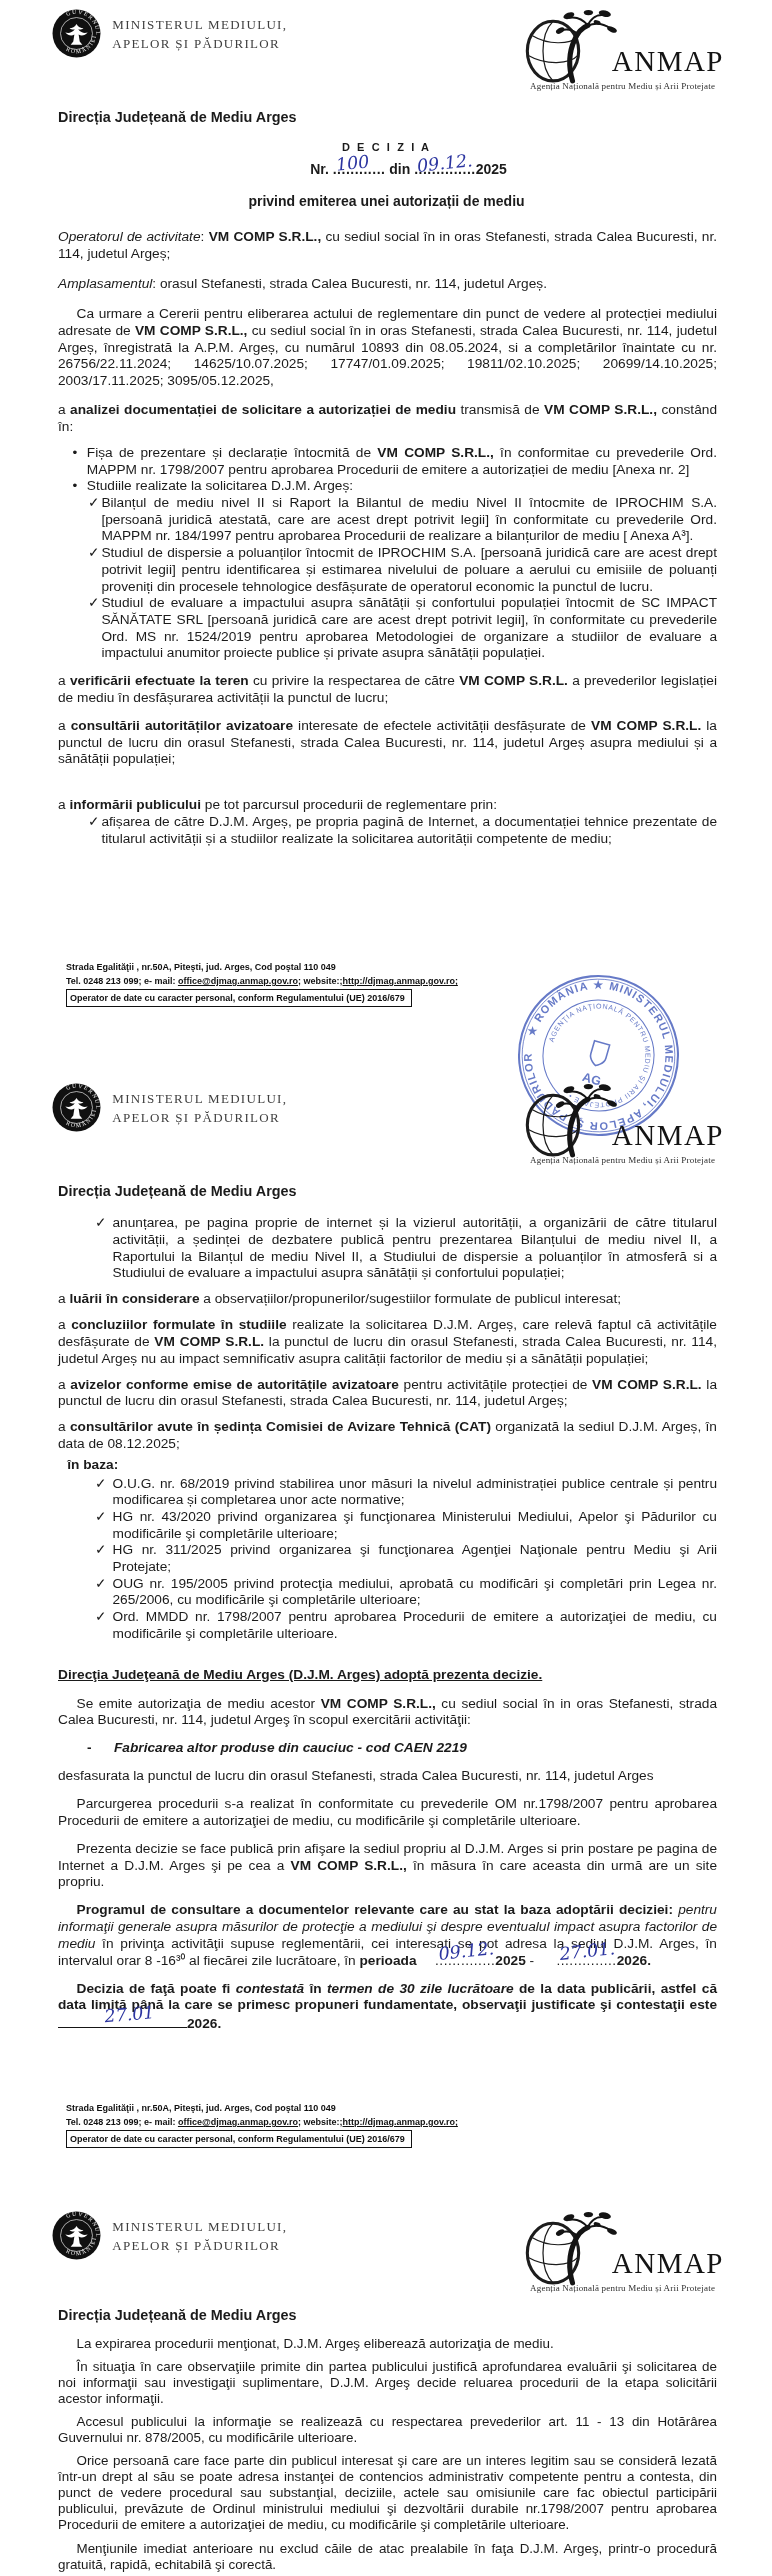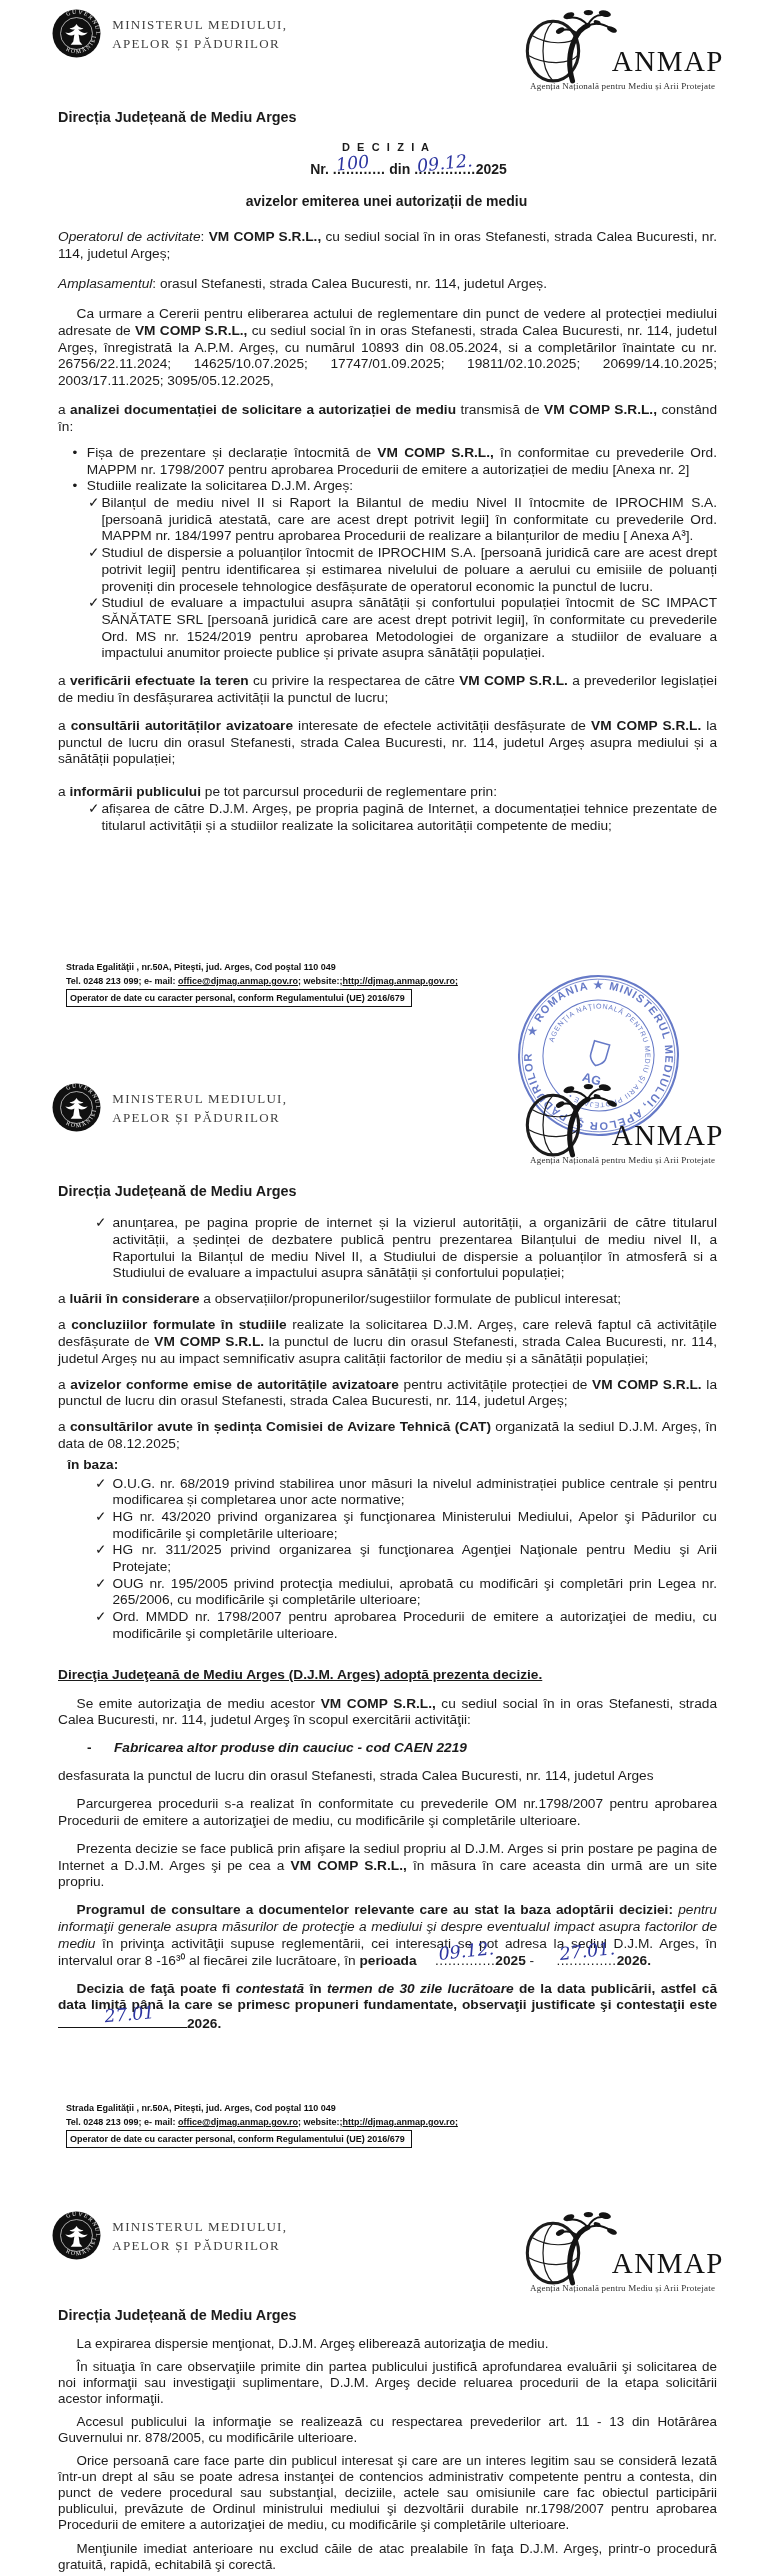--- a/index.html
+++ b/index.html
@@ -124,21 +124,21 @@
     <div class="dept">Direcția Județeană de Mediu Arges</div>
 
     <div class="title-block">
       <div class="t-dec">D E C I Z I A</div>
       <div class="t-nr">
         <span>Nr.</span>
         <span class="fill"><span class="dots">............</span><span class="hand">100</span></span>
         <span>din</span>
         <span class="fill"><span class="dots">..............</span><span class="hand">09.12.</span></span><span>2025</span>
       </div>
-      <div class="t-sub">avizelor emiterea unei autorizații de mediu</div>
+      <div class="t-sub">privind emiterea unei autorizații de mediu</div>
     </div>
 
     <div class="body">
       <p class="par" style="margin-top:20.6px"><span class="i">Operatorul de activitate</span><span>: </span><span class="b">VM COMP S.R.L.,</span><span> cu sediul social în in oras Stefanesti, strada Calea Bucuresti, nr. 114, judetul Argeș;</span></p>
       <p class="par" style="margin-top:13.4px"><span class="i">Amplasamentul</span><span>: </span><span>orasul Stefanesti, strada Calea Bucuresti, nr. 114, judetul Argeș.</span></p>
       <p class="par ind" style="margin-top:13.4px"><span>Ca urmare a Cererii pentru eliberarea actului de reglementare din punct de vedere al protecției mediului adresate de </span><span class="b">VM COMP S.R.L.,</span><span> cu sediul social în in oras Stefanesti, strada Calea Bucuresti, nr. 114, judetul Argeș, înregistrată la A.P.M. Argeș, cu numărul 10893 din 08.05.2024, si a completărilor înaintate cu nr. 26756/22.11.2024; 14625/10.07.2025; 17747/01.09.2025; 19811/02.10.2025; 20699/14.10.2025; 2003/17.11.2025; 3095/05.12.2025,</span></p>
       <p class="par" style="margin-top:12.4px"><span>a </span><span class="b">analizei  documentației de solicitare a autorizației de mediu</span><span> transmisă de </span><span class="b">VM COMP S.R.L.,</span><span> constând în:</span></p>
 
       <div class="li" style="margin-top:9.3px">
         <span class="mk">•</span>
@@ -156,21 +156,21 @@
         <span class="mk">✓</span>
         <span class="txt">Studiul de dispersie a poluanților întocmit de IPROCHIM S.A. [persoană juridică care are acest drept potrivit legii]  pentru identificarea și estimarea nivelului de poluare a aerului cu emisiile de poluanți proveniți din procesele tehnologice desfășurate de operatorul economic la punctul de lucru.</span>
       </div>
       <div class="li chk">
         <span class="mk">✓</span>
         <span class="txt">Studiul de evaluare a impactului asupra sănătății și confortului populației întocmit de SC IMPACT SĂNĂTATE SRL [persoană juridică care are acest drept potrivit legii], în conformitate cu prevederile  Ord. MS nr. 1524/2019 pentru aprobarea Metodologiei de organizare a studiilor de evaluare a impactului anumitor proiecte publice și private asupra sănătății populației.</span>
       </div>
 
       <p class="par" style="margin-top:11.3px"><span>a </span><span class="b">verificării efectuate la teren</span><span> cu privire la respectarea  de către </span><span class="b">VM COMP S.R.L.</span><span> a prevederilor legislației de mediu în desfășurarea activității la punctul de lucru;</span></p>
       <p class="par" style="margin-top:11.3px"><span>a </span><span class="b">consultării autorităților avizatoare</span><span> interesate de efectele activității desfășurate de </span><span class="b">VM COMP S.R.L.</span><span> la punctul de lucru  din orasul Stefanesti, strada Calea Bucuresti, nr. 114, judetul Argeș asupra mediului și a sănătății populației;</span></p>
-      <p class="par" style="margin-top:16px"><span>a </span><span class="b">informării publicului</span><span>  pe tot parcursul procedurii de reglementare prin:</span></p>
+      <p class="par" style="margin-top:29px"><span>a </span><span class="b">informării publicului</span><span>  pe tot parcursul procedurii de reglementare prin:</span></p>
       <div class="li chk">
         <span class="mk">✓</span>
         <span class="txt">afișarea de către D.J.M. Argeș, pe propria pagină de Internet, a documentației tehnice prezentate de titularul activității și a studiilor realizate la solicitarea autorității competente de mediu;</span>
       </div>
     </div>
 
     <div class="foot">
       <div>Strada Egalităţii , nr.50A, Piteşti, jud. Arges, Cod poştal 110 049</div>
       <div><span>Tel. 0248 213 099; e- mail: </span><span class="link">office@djmag.anmap.gov.ro</span><span>; website:;</span><span class="link">http://djmag.anmap.gov.ro;</span></div>
       <div class="opbox">Operator de date cu caracter personal, conform Regulamentului (UE) 2016/679</div>
@@ -343,21 +343,21 @@
           </svg>
           <div class="anmap-word">ANMAP</div>
         </div>
         <div class="anmap-tag">Agenția Națională pentru Mediu și Arii Protejate</div>
       </div>
     </div>
 
     <div class="dept" style="margin-top:13.4px">Direcția Județeană de Mediu Arges</div>
 
     <div class="body">
-      <p class="par ind" style="margin-top:13.4px">La expirarea dispersie menţionat, D.J.M. Argeş eliberează autorizaţia de mediu.</p>
+      <p class="par ind" style="margin-top:13.4px">La expirarea procedurii menţionat, D.J.M. Argeş eliberează autorizaţia de mediu.</p>
       <p class="par ind" style="margin-top:7.2px">În situaţia în care observaţiile primite din partea publicului justifică aprofundarea evaluării şi solicitarea de noi informaţii sau investigaţii suplimentare, D.J.M. Argeş decide reluarea procedurii de la etapa solicitării acestor informaţii.</p>
       <p class="par ind" style="margin-top:7.2px">Accesul publicului la informaţie se realizează cu respectarea prevederilor art. 11 - 13 din Hotărârea Guvernului nr. 878/2005, cu modificările ulterioare.</p>
       <p class="par ind" style="margin-top:7.2px">Orice persoană care face parte din publicul interesat şi care are un interes legitim sau se consideră lezată într-un drept al său se poate adresa instanţei de contencios administrativ competente pentru a contesta, din punct de vedere procedural sau substanţial, deciziile, actele sau omisiunile care fac obiectul participării publicului, prevăzute de Ordinul ministrului mediului şi dezvoltării durabile nr.1798/2007 pentru aprobarea Procedurii de emitere a autorizaţiei de mediu, cu modificările şi completările ulterioare.</p>
       <p class="par ind" style="margin-top:7.2px">Menţiunile imediat anterioare nu exclud căile de atac prealabile în faţa D.J.M. Argeş, printr-o procedură gratuită, rapidă, echitabilă şi corectă.</p>
 
     </div>
 
   </div>
 
 </div>

